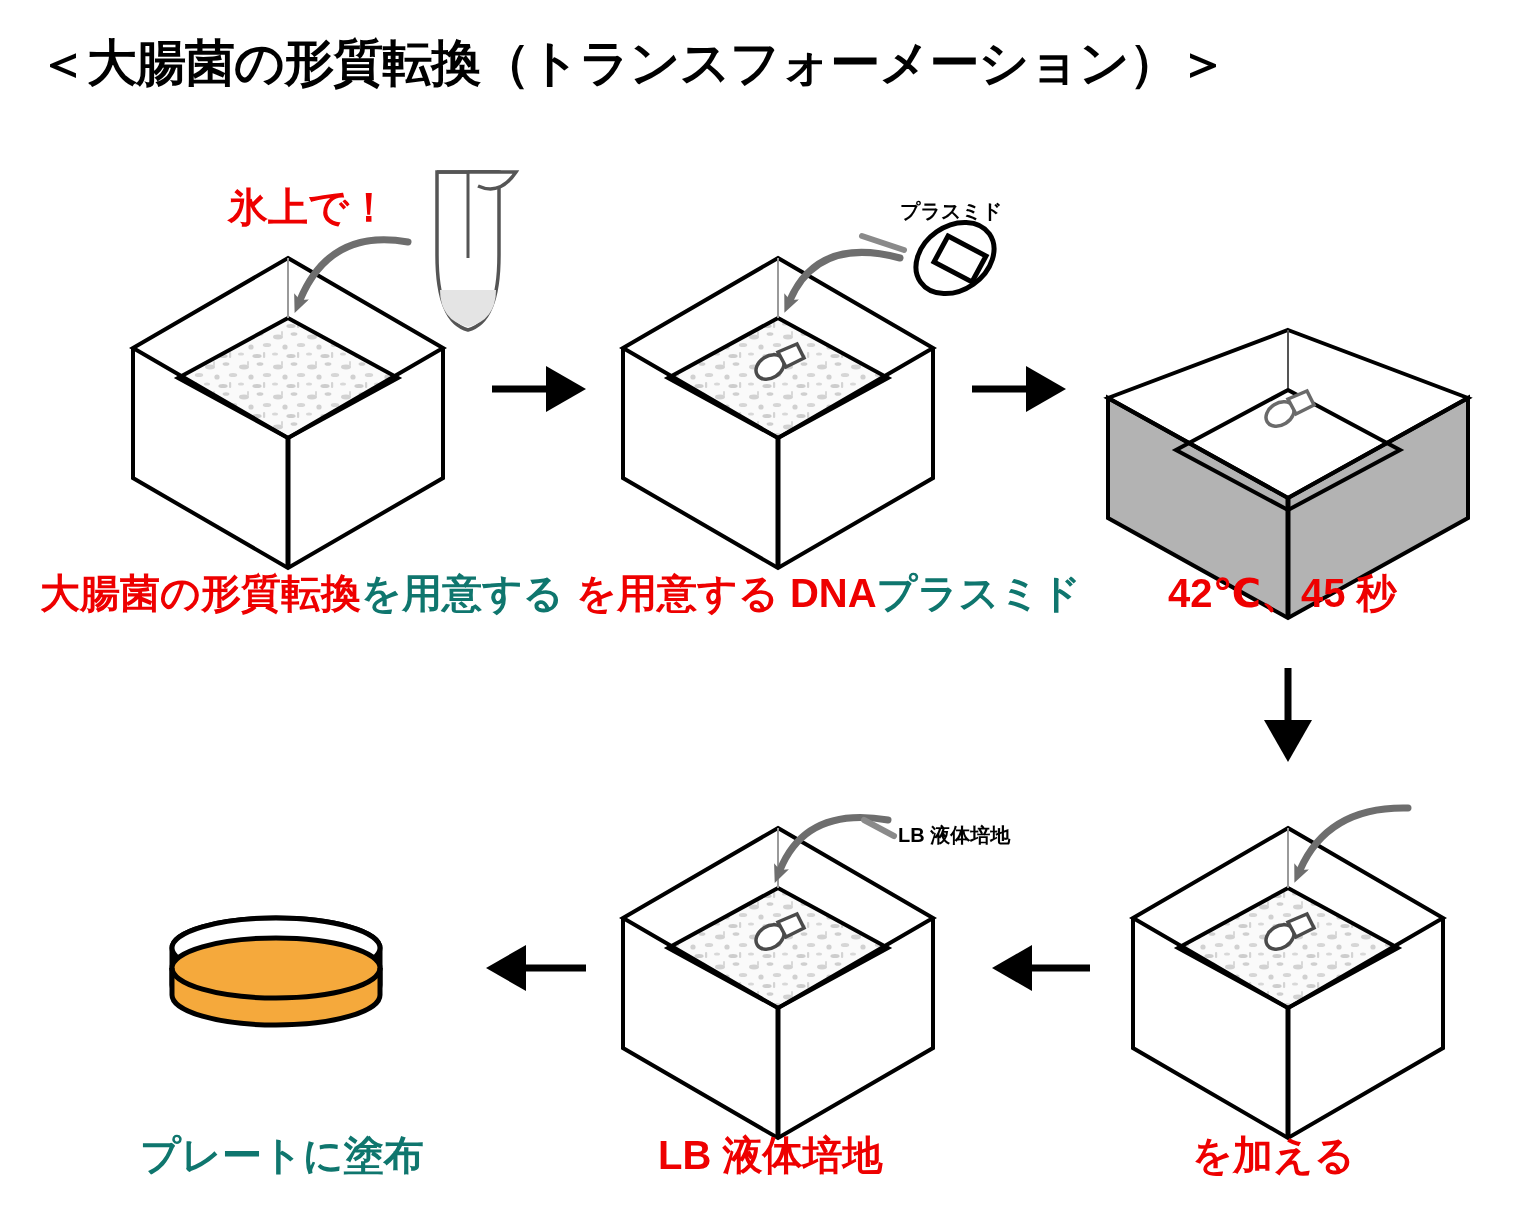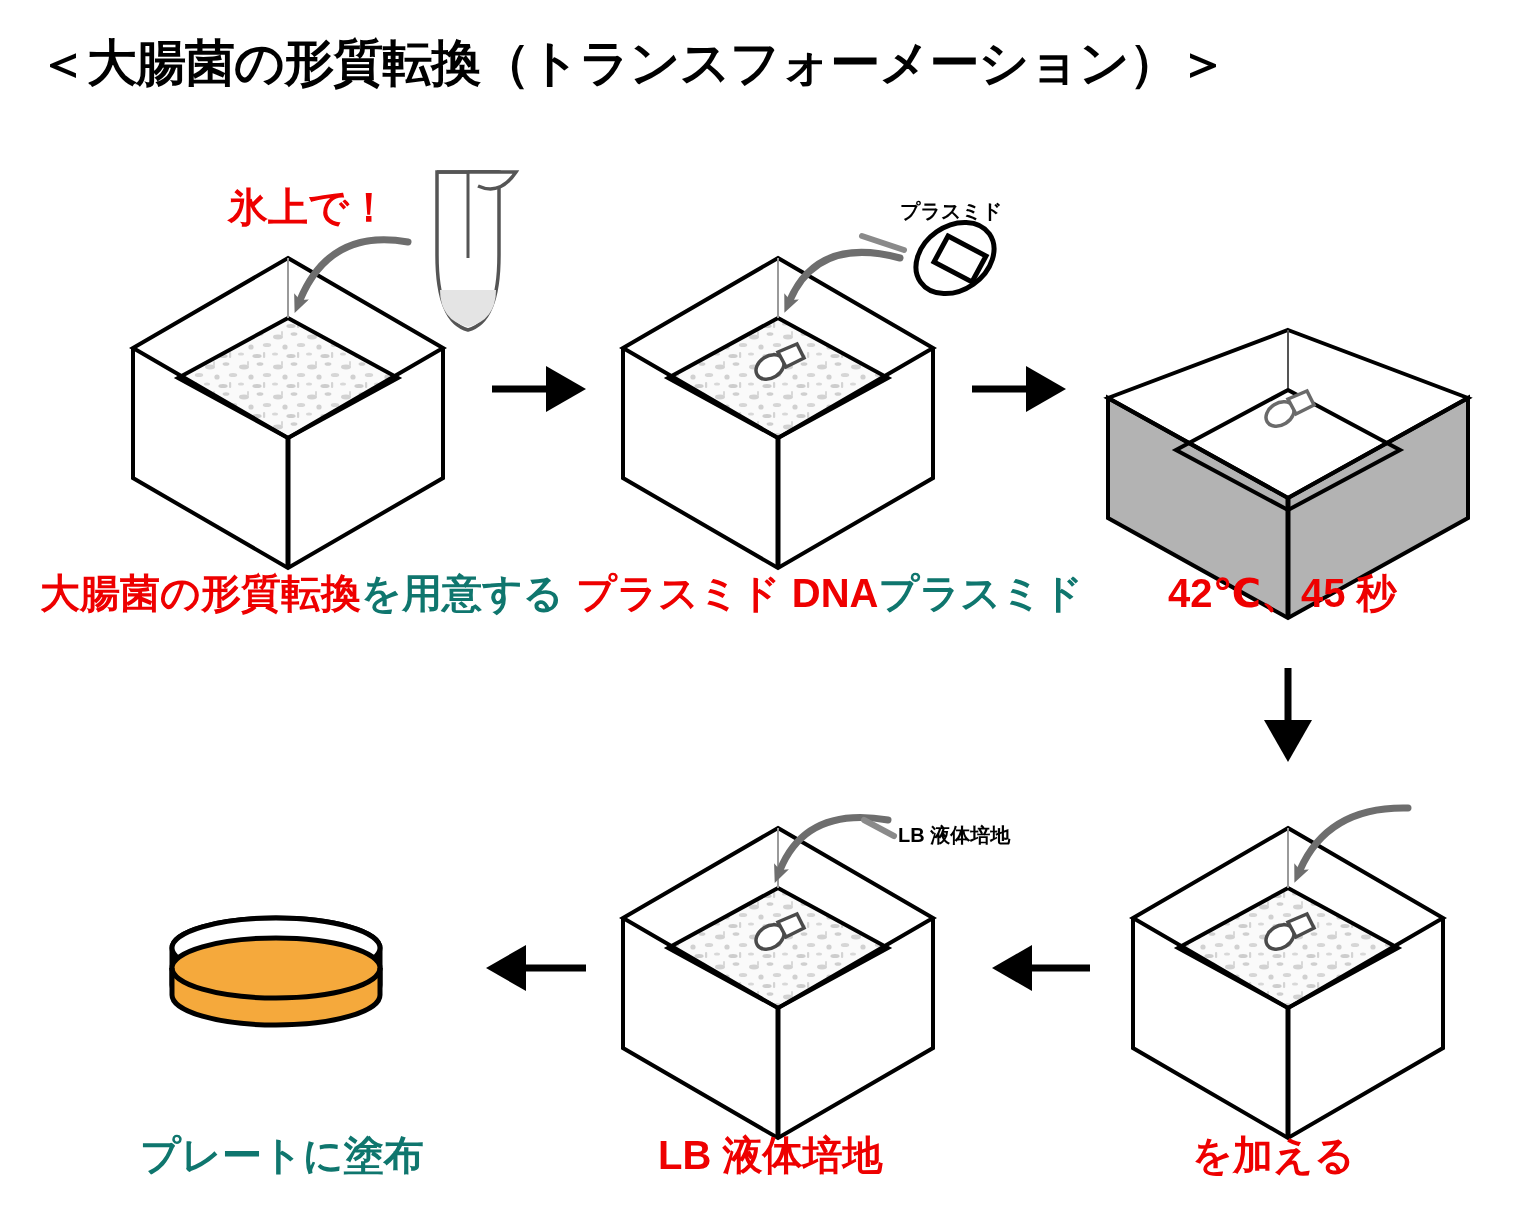--- a/index.html
+++ b/index.html
@@ -233,21 +233,21 @@
 
   <div class="annot annot-black" style="left:900px; top:178px;">プラスミド</div>
 
   <div class="annot annot-black" style="left:898px; top:802px;">LB 液体培地</div>
 
   <div class="step-label" style="left:40px; top:572px;">
     <span class="lbl-red">大腸菌の形質転換</span><span class="lbl-black">を用意する</span>
   </div>
 
   <div class="step-label" style="left:576px; top:572px;">
-    <span class="lbl-red">プラスミド DNA</span><span class="lbl-black">プラスミド</span>
+    <span class="lbl-red">を用意する DNA</span><span class="lbl-black">プラスミド</span>
   </div>
 
   <div class="step-label" style="left:1168px; top:572px;">
     <span class="lbl-red">42℃、45 秒</span><span class="lbl-black"></span>
   </div>
 
   <div class="step-label" style="left:1192px; top:1134px;">
     <span class="lbl-red">を加える</span><span class="lbl-black"></span>
   </div>
 

